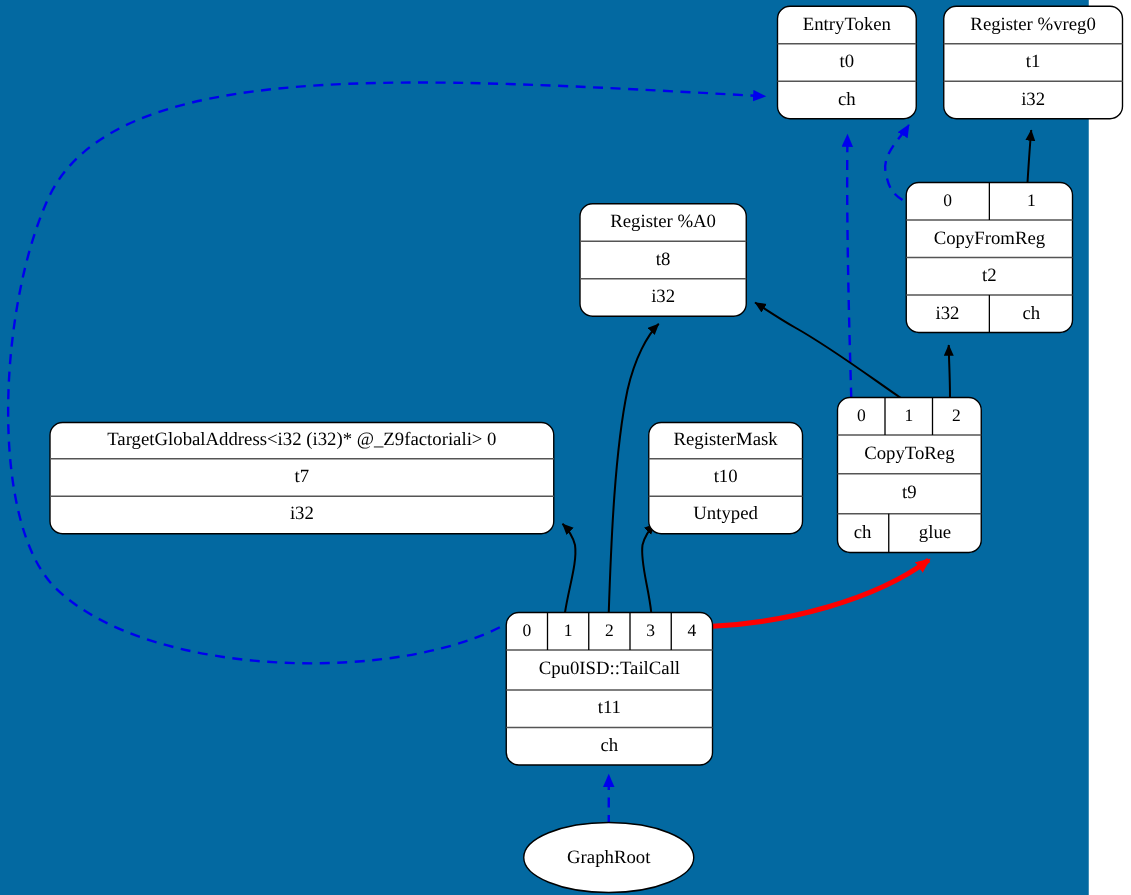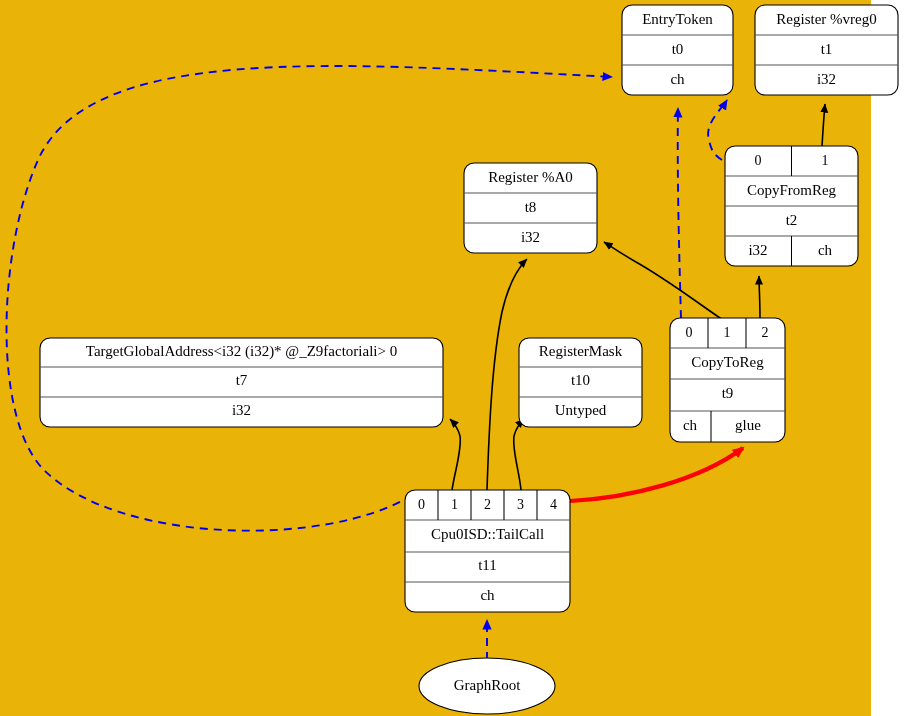--- a/index.html
+++ b/index.html
@@ -1,18 +1,18 @@
 <!DOCTYPE html>
 <html><head>
 <meta charset="utf-8">
 <style>
   html,body{margin:0;padding:0;background:#ffffff;}
   body{width:905px;height:716px;overflow:hidden;
        font-family:"Liberation Serif","DejaVu Serif",serif;}
-  #stage{position:relative;width:871px;height:716px;background:#eab308;}
+  #stage{position:relative;width:871px;height:716px;background:#0369a1;}
   svg#graph{position:absolute;left:0;top:0;width:905px;height:716px;}
   .nodebox{fill:#ffffff;stroke:#000000;stroke-width:1.1;}
   .divider{stroke:#555555;stroke-width:1.15;}
   .portline{stroke:#000000;stroke-width:1.05;}
   .celltext{font-family:"Liberation Serif","DejaVu Serif",serif;
             font-size:15px;fill:#000000;text-anchor:middle;
             dominant-baseline:middle;}
   .porttext{font-family:"Liberation Serif","DejaVu Serif",serif;
             font-size:14px;fill:#000000;text-anchor:middle;
             dominant-baseline:middle;}

